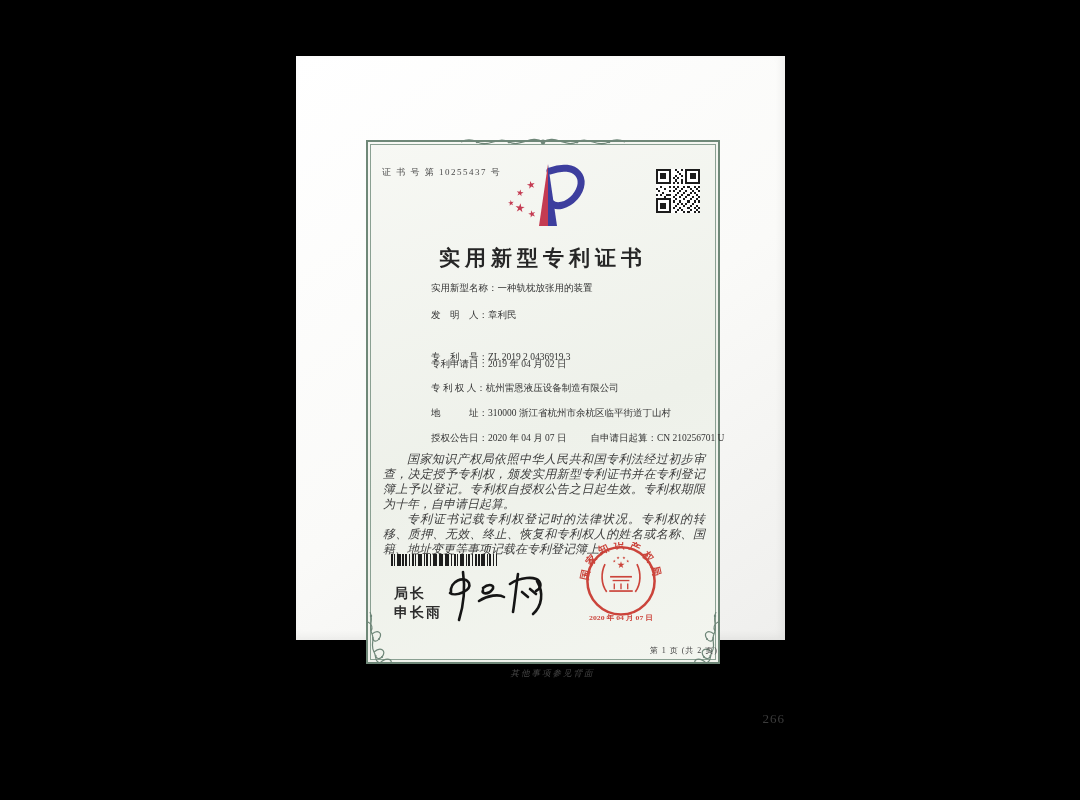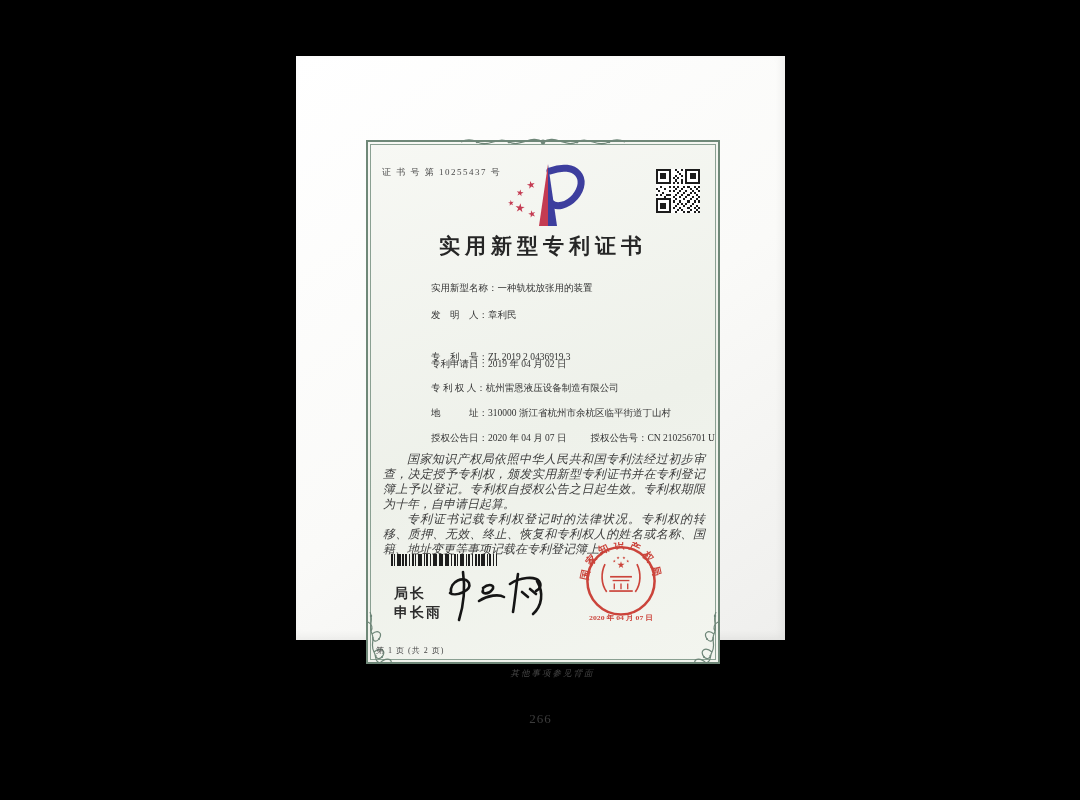--- a/index.html
+++ b/index.html
@@ -11,42 +11,42 @@
   .cert{position:absolute;left:70px;top:84px;width:350px;height:520px;
         border:2px solid #6f8878;
         background:linear-gradient(160deg,#f7f8f4 0%,#eef1ea 55%,#f3f5ef 100%);}
   .cert-border-inner{position:absolute;inset:2px;border:1px solid #8aa092;pointer-events:none;}
   .orn-top{position:absolute;left:50%;top:-9px;transform:translateX(-50%);}
   .orn-bl{position:absolute;left:-2px;bottom:-2px;}
   .orn-br{position:absolute;right:-2px;bottom:-2px;transform:scaleX(-1);}
   .cert-no{position:absolute;left:14px;top:24px;font-size:9px;letter-spacing:1.5px;color:#4a4a4a;white-space:nowrap;}
   .logo{position:absolute;left:126px;top:16px;}
   .qr{position:absolute;left:288px;top:27px;}
-  .title{position:absolute;left:0;right:0;top:90px;margin:0;text-align:center;
+  .title{position:absolute;left:0;right:0;top:90px;margin:12px;text-align:center;
          font-size:21px;font-weight:bold;letter-spacing:5px;color:#262626;}
   .frow{position:absolute;left:15px;right:10px;font-size:9.5px;color:#333;white-space:nowrap;margin-left:48px;}
   .f0{top:140px}.f1{top:167px}.f2{top:209px}.f3{top:216px}.f4{top:240px}.f5{top:265px}.f6{top:290px}
   .grant-no-label{margin-left:24px;}
   .paras{position:absolute;left:15px;right:13px;top:310px;font-size:12px;font-style:italic;
          color:#3d3d3d;line-height:15px;text-align:justify;}
   .paras p{text-indent:2em;margin:0;}
   .barcode{position:absolute;left:23px;top:412px;width:106px;height:12px;
     background:
       repeating-linear-gradient(90deg,#1d1d1d 0 1px,transparent 1px 3px),
       repeating-linear-gradient(90deg,#1d1d1d 0 2px,transparent 2px 7px),
       repeating-linear-gradient(90deg,#1d1d1d 0 1px,transparent 1px 11px);}
   .signer{position:absolute;left:26px;top:442px;font-size:14px;font-weight:bold;
           color:#2e2e2e;letter-spacing:2px;line-height:19px;}
   .signature{position:absolute;left:70px;top:426px;}
   .seal{position:absolute;left:211px;top:400px;opacity:.93;}
-  .page-note{position:absolute;left:0;right:0;top:503px;text-align:left;font-size:8px;
-             color:#444;letter-spacing:1px;padding-left:8px;}
+  .page-note{position:absolute;left:0;right:0;top:503px;text-align:right;font-size:8px;
+             color:#444;letter-spacing:1px;}
   .back-note{position:absolute;left:0;right:0;top:612px;text-align:center;font-size:8.5px;
              font-style:italic;color:#454545;letter-spacing:2px;padding-left:24px;}
-  .book-page{position:absolute;left:0;right:0;top:655px;text-align:center;font-size:13px;
+  .book-page{position:absolute;left:0;right:0;top:655px;text-align:right;font-size:13px;
              color:#3c3c3c;letter-spacing:1px;}
 </style>
 </head>
 <body>
 
 <div class="canvas">
   <div class="page">
 
     <div class="cert">
       <div class="cert-border-inner"></div>
@@ -145,21 +145,21 @@
       <div class="frow f3">
         <span>专利申请日：</span><span>2019 年 04 月 02 日</span>
       </div>
       <div class="frow f4">
         <span>专 利 权 人：</span><span>杭州雷恩液压设备制造有限公司</span>
       </div>
       <div class="frow f5">
         <span>地　　　址：</span><span>310000 浙江省杭州市余杭区临平街道丁山村</span>
       </div>
       <div class="frow f6">
-        <span>授权公告日：</span><span>2020 年 04 月 07 日</span><span class="grant-no-label">授权公告号：</span><span>CN 210256701 U</span>
+        <span>授权公告日：</span><span>2020 年 04 月 07 日</span><span class="grant-no-label">自申请日起算：</span><span>CN 210256701 U</span>
       </div>
 
       <div class="paras">
         <p>国家知识产权局依照中华人民共和国专利法经过初步审查，决定授予专利权，颁发实用新型专利证书并在专利登记簿上予以登记。专利权自授权公告之日起生效。专利权期限为十年，自申请日起算。</p>
         <p>专利证书记载专利权登记时的法律状况。专利权的转移、质押、无效、终止、恢复和专利权人的姓名或名称、国籍、地址变更等事项记载在专利登记簿上。</p>
       </div>
 
       <div class="barcode"></div>
 
       <div class="signer">

